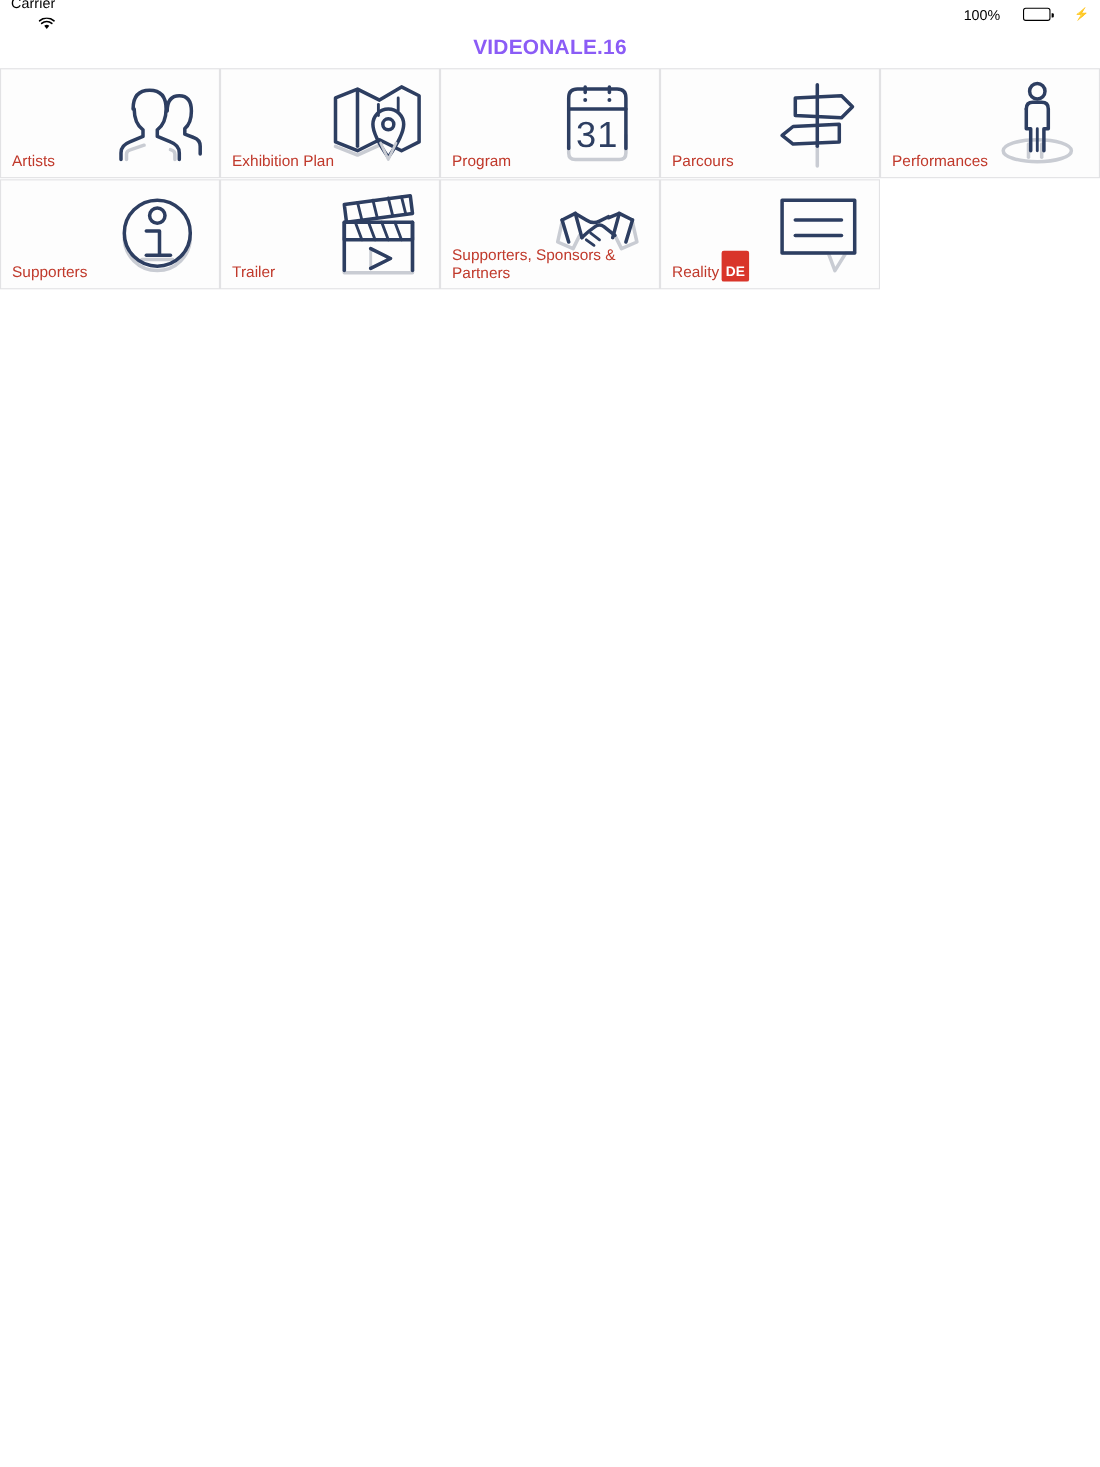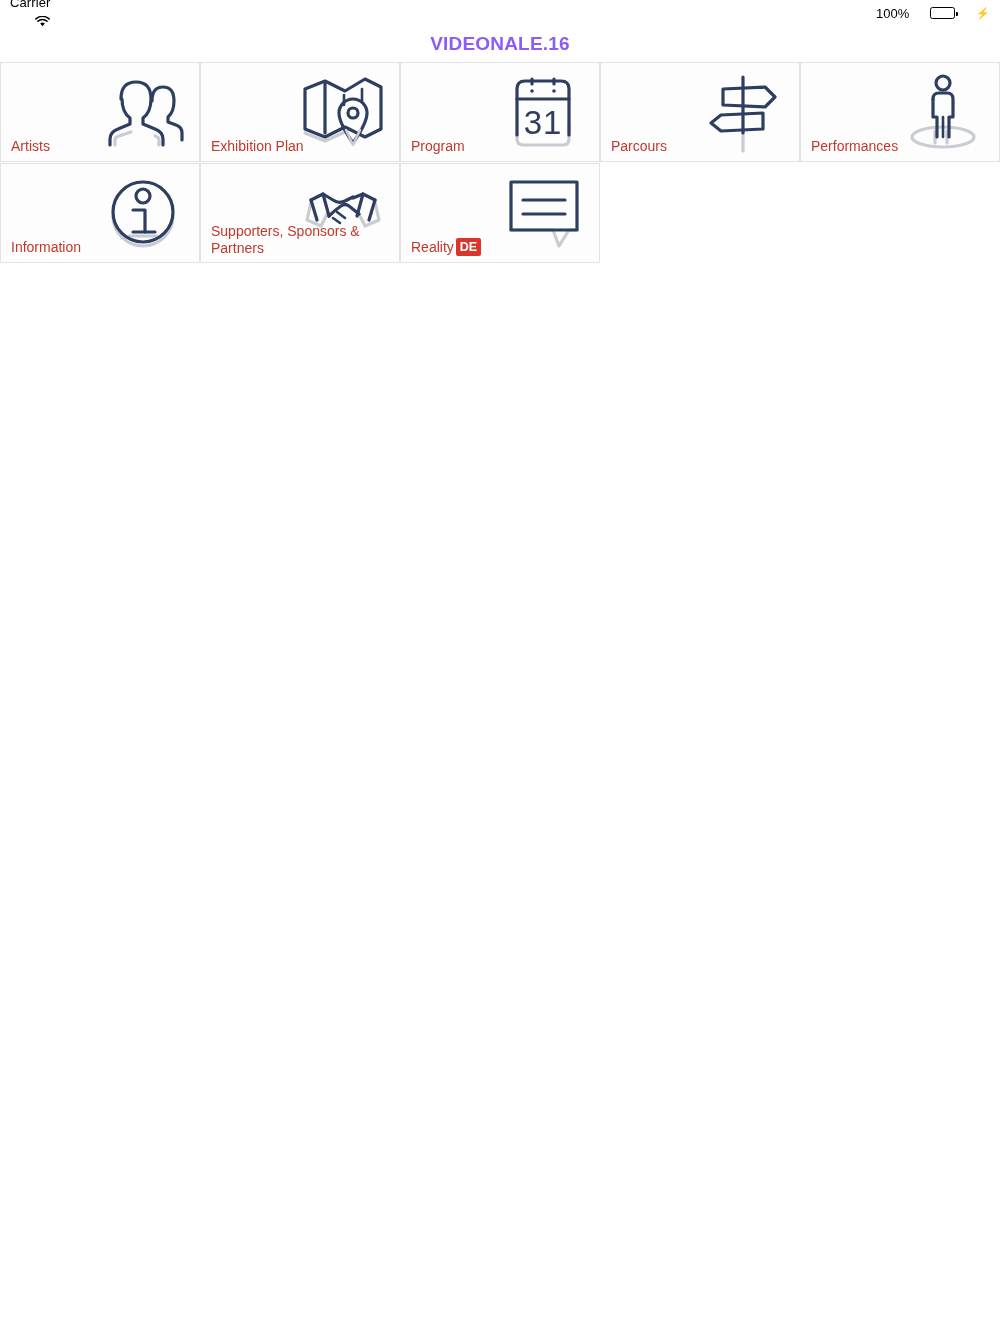--- a/index.html
+++ b/index.html
@@ -120,21 +120,21 @@
     z-index: 3;
   }
   .tile-label.two-line { bottom: 5px; }
   .de-badge {
     display: inline-block;
     background: #d9352a;
     color: #ffffff;
     font-size: 12.5px;
     font-weight: bold;
     line-height: 14px;
-    padding: 2px 4px 2px 4px;
+    padding: 12px 4px 2px 4px;
     border-radius: 2px;
     margin-left: 2px;
     vertical-align: 1px;
   }
 
   
   .ink   { fill: none; stroke: #2d3e61; stroke-width: 3.2; stroke-linecap: round; stroke-linejoin: round; }
   .ink-t { fill: none; stroke: #2d3e61; stroke-width: 2.6; stroke-linecap: round; stroke-linejoin: round; }
   .ghost { fill: none; stroke: #c9ccd3; stroke-width: 3.2; stroke-linecap: round; stroke-linejoin: round; }
   .ghost-t { fill: none; stroke: #c9ccd3; stroke-width: 2.6; stroke-linecap: round; stroke-linejoin: round; }
@@ -250,23 +250,39 @@
     <div class="tile-icon">
       <svg width="92" height="88" viewBox="0 0 92 88">
         <path class="ghost" d="M16 48 A30 30 0 0 0 76 48"></path>
         <path class="ghost" d="M32 68 L60 68"></path>
         <circle class="ink" cx="46" cy="44" r="30"></circle>
         <circle class="ink" cx="46" cy="28" r="7"></circle>
         <path class="ink" d="M36 42 L48 42 L48 64"></path>
         <path class="ink" d="M36 64 L58 64"></path>
       </svg>
     </div>
-    <div class="tile-label">Information</div>
-  </div>
-
+    <div class="tile-label">Supporters</div>
+  </div>
+
+  <div class="tile">
+    <div class="tile-icon">
+      <svg width="92" height="88" viewBox="0 0 92 88">
+        <path class="ghost" d="M16 48 L16 80 L78 80 L78 48"></path>
+        <path class="ink" d="M16 34 L78 34 L78 50 L16 50 Z"></path>
+        <path class="ink-t" d="M26 34 L32 50 M38 34 L44 50 M50 34 L56 50 M62 34 L68 50"></path>
+        <path class="ink" d="M16 18 L76 10 L78 26 L18 34 Z"></path>
+        <path class="ink-t" d="M28 16 L32 32 M42 14 L46 30 M56 12 L60 28 M68 11 L72 27"></path>
+        <path class="ink" d="M16 34 L16 78"></path>
+        <path class="ink" d="M78 34 L78 78"></path>
+        <path class="ghost-t" d="M40 58 L58 67 L40 76 Z"></path>
+        <path class="ink" d="M40 58 L58 67 L40 76"></path>
+      </svg>
+    </div>
+    <div class="tile-label">Trailer</div>
+  </div>
 
   <div class="tile">
     <div class="tile-icon">
       <svg width="92" height="88" viewBox="0 0 92 88">
         <path class="ghost" d="M14 34 L10 52 L24 58 L30 46"></path>
         <path class="ghost" d="M78 34 L82 52 L68 58 L62 46"></path>
         <path class="ink" d="M14 32 L26 26 L36 32 Q42 36 48 33 L56 29"></path>
         <path class="ink" d="M78 32 L66 26 L56 30"></path>
         <path class="ink" d="M14 32 L20 52"></path>
         <path class="ink" d="M26 26 L32 48"></path>

